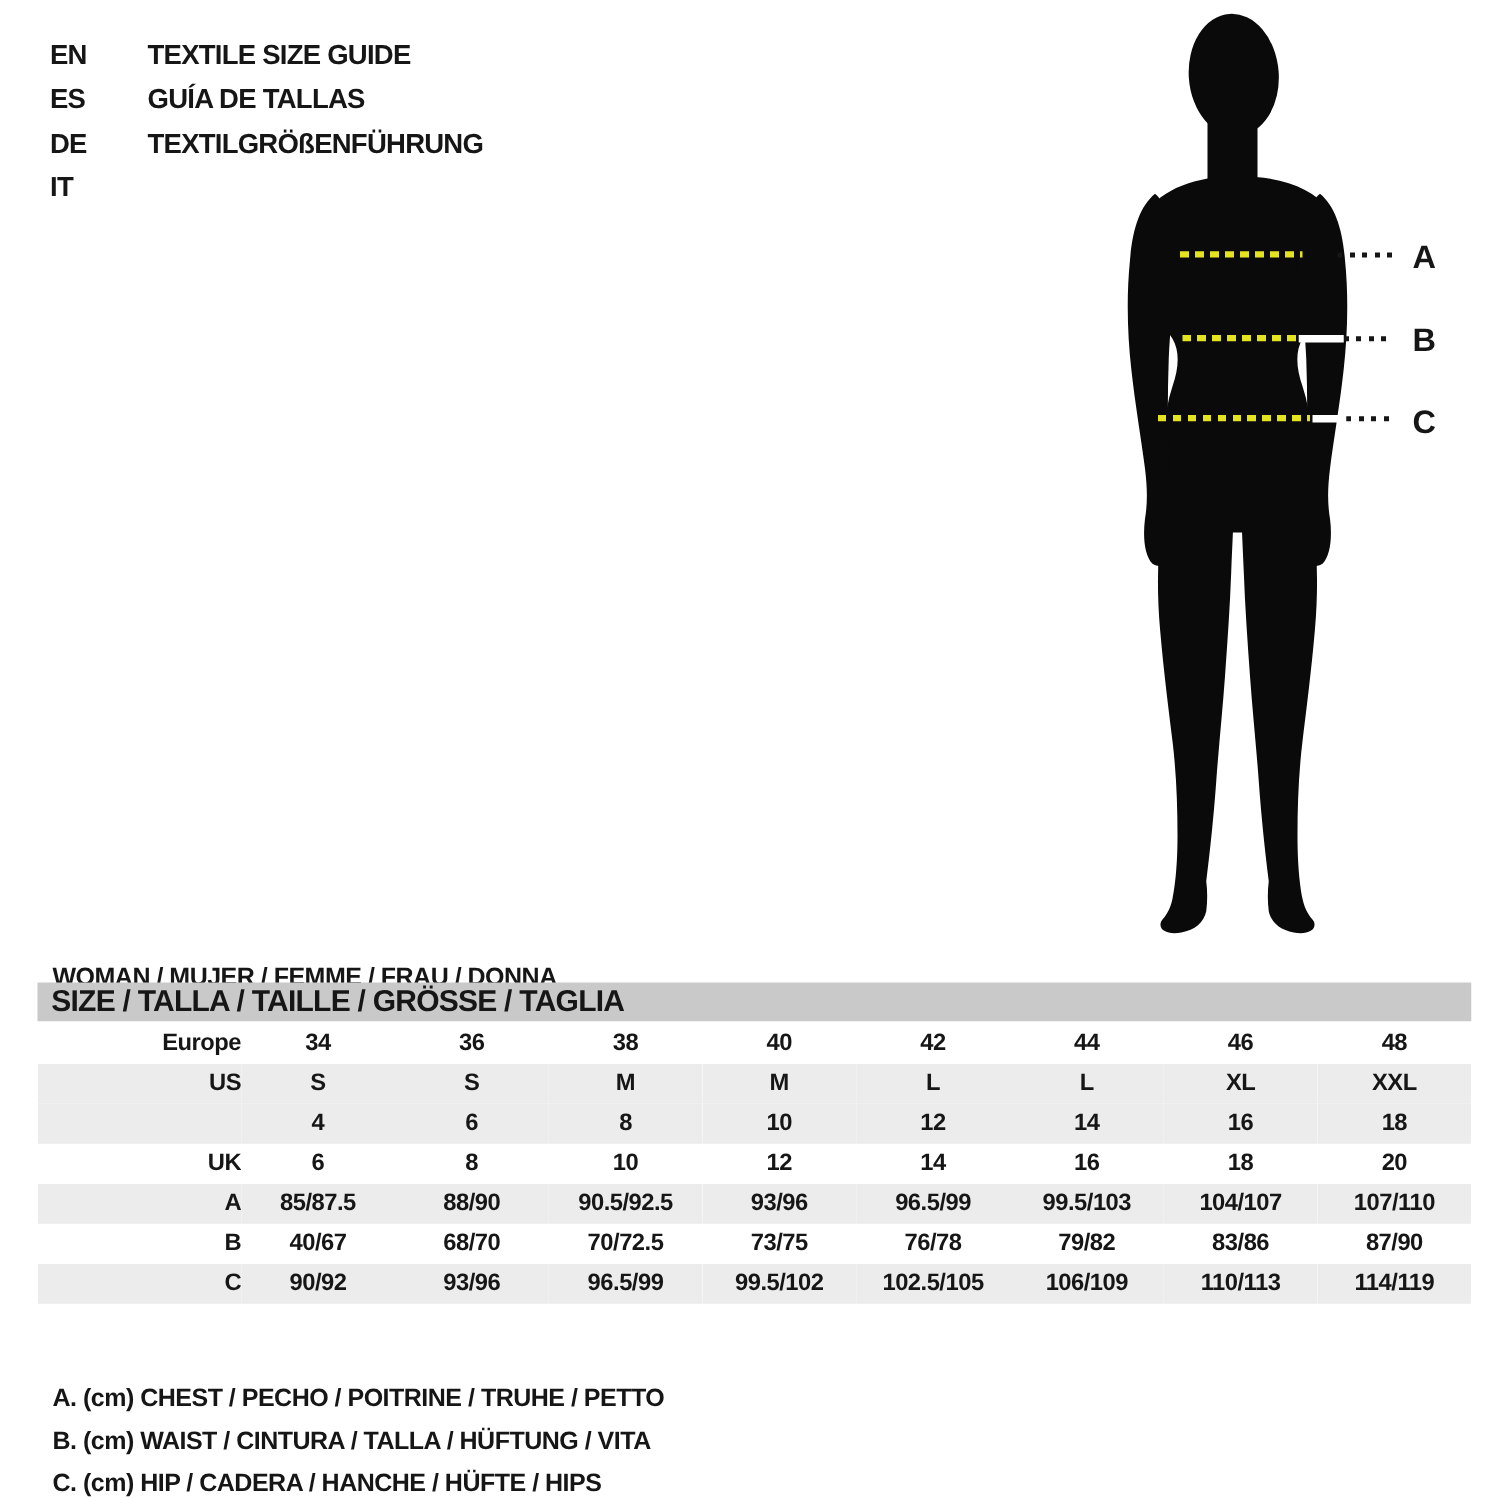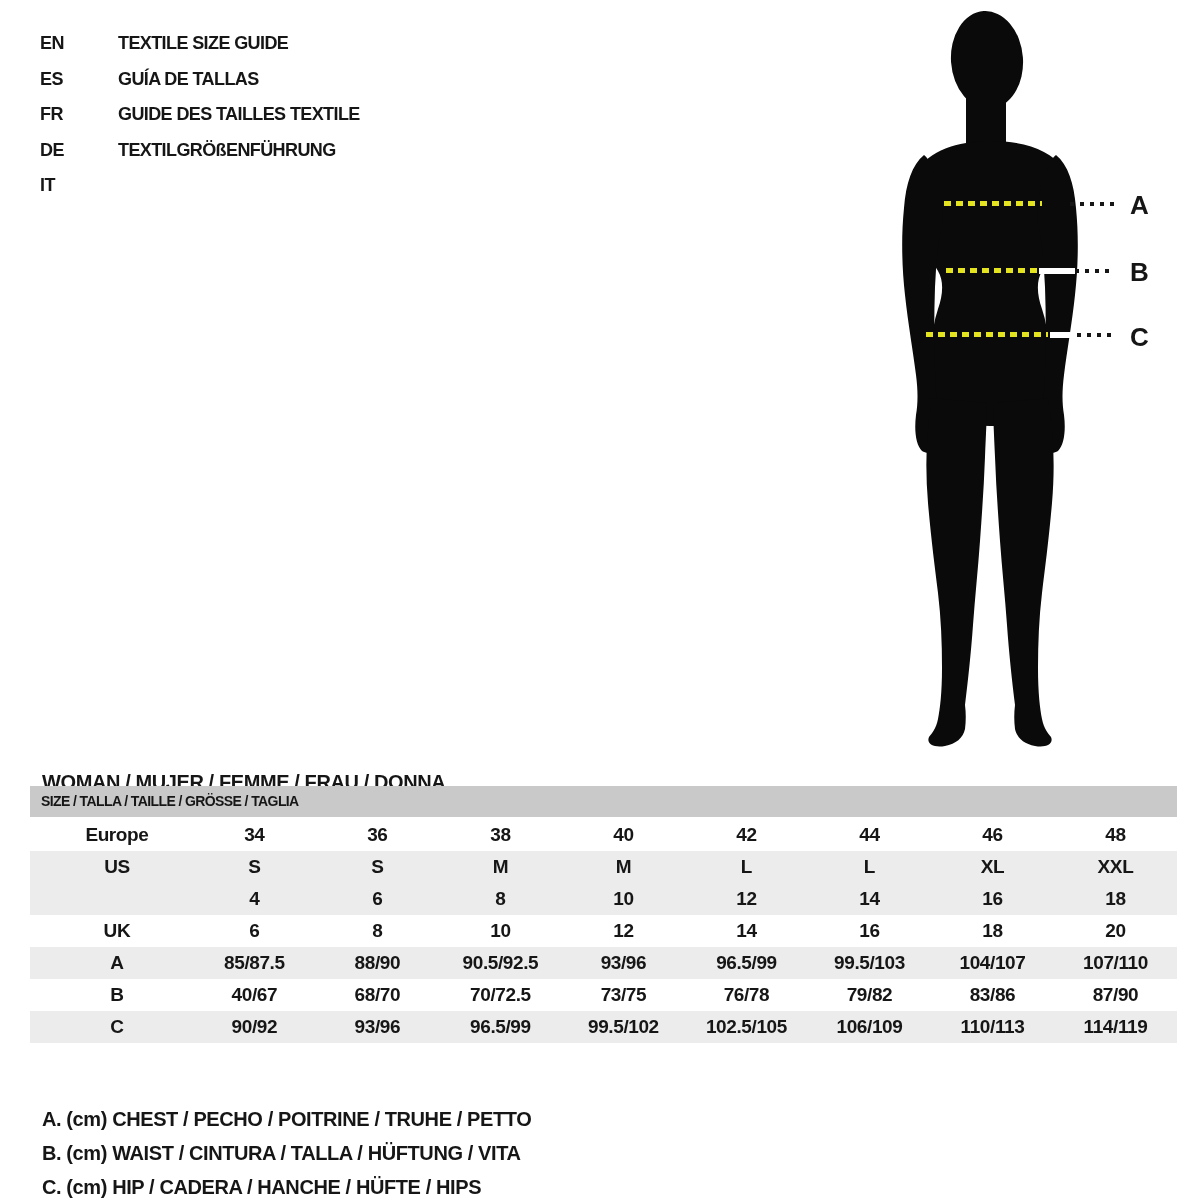--- a/index.html
+++ b/index.html
@@ -13,21 +13,21 @@
   }
   html,body{margin:0;padding:0;}
   body{
     width:1200px;height:1200px;position:relative;overflow:hidden;
     background:var(--page-bg);
     font-family:"Liberation Sans",sans-serif;
     font-weight:bold;color:var(--text);
   }
   
   .lang-block{position:absolute;left:40px;top:26px;}
-  .lang-row{display:flex;height:35.5px;align-items:center;font-size:18px;letter-spacing:-0.6px;white-space:nowrap;}
+  .lang-row{display:flex;height:35.5px;align-items:center;font-size:22px;letter-spacing:-0.6px;white-space:nowrap;}
   .lang-code{width:78px;flex:0 0 78px;}
   
   .figure{position:absolute;left:890px;top:3px;width:200px;height:745px;}
   .figure svg{display:block;width:200px;height:745px;}
   .marker-dash{position:absolute;height:5px;background:repeating-linear-gradient(90deg,var(--dash) 0 7px,transparent 7px 12px);}
   .marker-white{position:absolute;height:6px;background:var(--page-bg);}
   .marker-dots{position:absolute;height:4px;background:repeating-linear-gradient(90deg,var(--leader) 0 4px,transparent 4px 10px);}
   .marker-label{position:absolute;font-size:26px;line-height:26px;}
   #dash-a{left:944px;top:201px;width:98px;}
   #dash-b{left:946px;top:268px;width:92px;}
@@ -37,44 +37,40 @@
   #dots-a{left:1070px;top:202px;width:44px;}
   #dots-b{left:1075px;top:269px;width:39px;}
   #dots-c{left:1077px;top:333px;width:37px;}
   #label-a{left:1130px;top:192px;}
   #label-b{left:1130px;top:259px;}
   #label-c{left:1130px;top:324px;}
   
   .woman-title{position:absolute;left:42px;top:736px;font-size:20px;letter-spacing:-0.4px;white-space:nowrap;margin-top:35px;}
   
   .size-table{position:absolute;left:30px;top:786px;width:1147px;}
-  .size-table-header{background:var(--header-bg);height:31px;line-height:31px;padding-left:11px;font-size:14px;letter-spacing:-0.6px;margin-bottom:2px;}
+  .size-table-header{background:var(--header-bg);height:31px;line-height:31px;padding-left:11px;font-size:24px;letter-spacing:-0.6px;margin-bottom:2px;}
   .size-table table{width:100%;border-collapse:collapse;table-layout:fixed;}
   .size-table td{height:32px;text-align:center;padding:0;font-size:19px;letter-spacing:-0.4px;font-weight:bold;overflow:hidden;white-space:nowrap;}
-  .size-table td.row-label{text-align:center;padding-left:11px;}
+  .size-table td.row-label{text-align:right;padding-left:11px;}
   .size-table tr.shaded{background:var(--stripe-bg);margin-left:15px;}
   
   .legend{position:absolute;left:42px;top:1102px;}
   .legend-line{height:34px;line-height:34px;font-size:20px;letter-spacing:-0.4px;white-space:nowrap;}
 </style>
 </head>
 <body>
 
 <div class="lang-block">
   <div class="lang-row">
     <span class="lang-code">EN</span>
     <span class="lang-label">TEXTILE SIZE GUIDE</span>
   </div>
   <div class="lang-row">
     <span class="lang-code">ES</span>
     <span class="lang-label">GUÍA DE TALLAS</span>
-  </div>
-  <div class="lang-row">
-    <span class="lang-code">FR</span>
-    <span class="lang-label">GUIDE DES TAILLES TEXTILE</span>
   </div>
   <div class="lang-row">
     <span class="lang-code">DE</span>
     <span class="lang-label">TEXTILGRÖßENFÜHRUNG</span>
   </div>
   <div class="lang-row">
     <span class="lang-code">IT</span>
   </div>
 </div>
 

